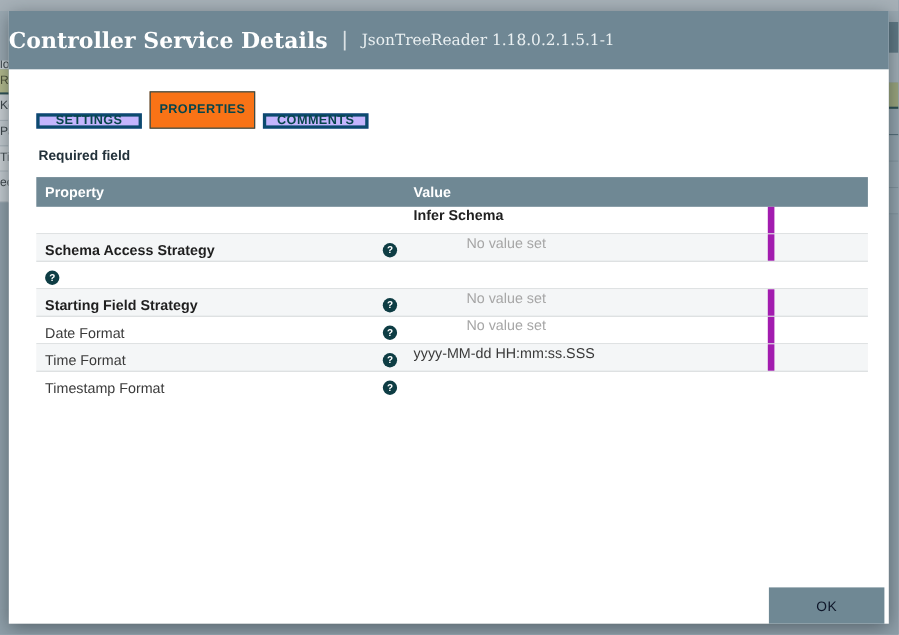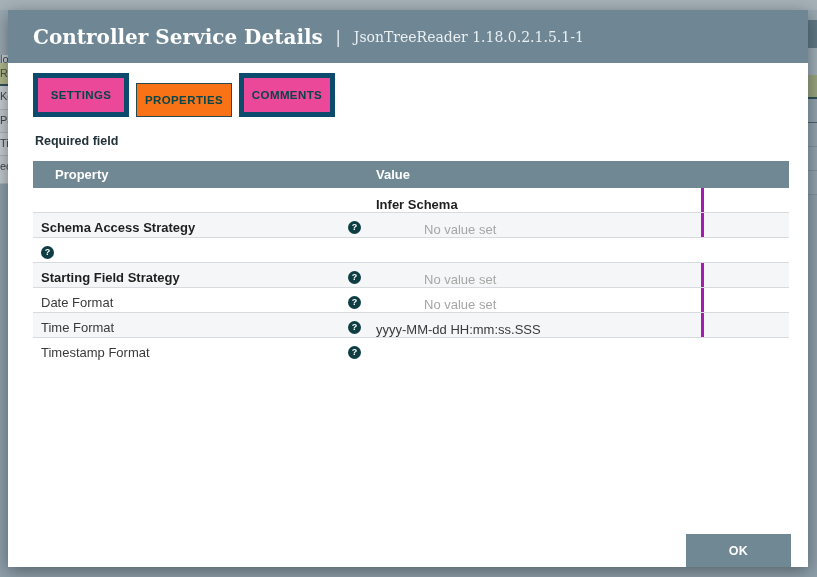--- a/index.html
+++ b/index.html
@@ -26,56 +26,56 @@
   .fr4{height:22px;background:#9aa47c;border-bottom:2px solid #2c4f55;}
   .fr5{height:23px;background:#93a3ad;border-bottom:1px solid #46626d;}
   .fr6{height:23px;background:#93a3ad;border-bottom:1px solid #7f919b;}
   .fr7{height:23px;background:#93a3ad;border-bottom:1px solid #7f919b;}
   .fr8{height:23px;background:#93a3ad;border-bottom:1px solid #7f919b;}
   .fr9{height:360px;background:#8f9fa9;}
 
   
   .dialog{position:absolute;left:8px;top:10px;width:800px;height:557px;background:#ffffff;
           box-shadow:0 4px 16px rgba(25,35,41,0.5);}
-  .dlg-header{height:53px;background:#6f8794;display:flex;align-items:center;padding-left:25px;}
+  .dlg-header{height:53px;background:#6f8794;display:flex;align-items:center;}
   .dlg-title{font-family:"DejaVu Serif",serif;font-weight:bold;font-size:20px;color:#ffffff;}
   .dlg-sep{margin:0 13px;color:rgba(255,255,255,0.75);font-size:19px;font-weight:normal;}
   .dlg-subtitle{font-family:"DejaVu Serif",serif;font-size:14px;color:#eaf0f2;}
 
   
   .tabbar{display:flex;align-items:flex-end;gap:7px;margin:20px 0 0 25px;height:34px;}
-  .tab{box-sizing:border-box;width:96px;height:44px;background:#ec4899;border:5px solid #0c4a6e;
+  .tab{box-sizing:border-box;width:96px;height:14px;background:#c4b5fd;border:3px solid #0c4a6e;
        color:#06454b;font-size:11.5px;font-weight:bold;letter-spacing:0.4px;
        display:flex;align-items:center;justify-content:center;cursor:pointer;}
   .tab.active{background:#f97316;border:1px solid #24494f;height:34px;}
 
   .required-label{margin:17px 0 0 27px;font-size:12.5px;font-weight:bold;color:#22313a;}
 
   
   .ptable{margin:13px 0 0 25px;width:756px;font-size:13px;}
   .thead{display:flex;background:#6f8894;color:#ffffff;font-weight:bold;height:27px;align-items:center;}
-  .th1{width:337px;padding-left:22px;box-sizing:border-box;}
+  .th1{width:337px;padding-left:8px;box-sizing:border-box;}
   .th2{width:334px;padding-left:6px;box-sizing:border-box;}
   .th3{flex:1;}
   .trow{display:flex;height:24px;align-items:stretch;border-bottom:1px solid #d7dbdd;color:#3a3a3a;}
   .trow:nth-child(even){background:#f4f6f7;}
   .tc1{width:337px;box-sizing:border-box;padding:0 8px;display:flex;align-items:center;
        justify-content:space-between;border-right:1px solid #dde1e3;margin-top:39px;}
-  .tc2{width:334px;box-sizing:border-box;padding-left:6px;display:flex;align-items:flex-end;
-       border-right:3px solid #a21caf;}
+  .tc2{width:334px;box-sizing:border-box;padding-left:6px;display:flex;align-items:flex-start;
+       border-right:6px solid #a21caf;}
   .tc3{flex:1;}
   .trow.req .plabel,.trow.req .vlabel{font-weight:bold;color:#1f1f1f;}
   .vlabel.unset{color:#a6a6a6;margin-left:48px;}
   .help-icon{width:13px;height:13px;border-radius:50%;background:#0e3d44;color:#ffffff;
              font-size:9px;font-weight:bold;display:flex;align-items:center;justify-content:center;
              flex:0 0 13px;cursor:pointer;}
 
   
-  .ok-button{position:absolute;right:17px;bottom:0;width:105px;height:33px;background:#6f8894;
-             color:#ffffff;font-size:12.5px;font-weight:bold;letter-spacing:0.5px;border:none;
+  .ok-button{position:absolute;right:4px;bottom:0;width:105px;height:33px;background:#6f8894;
+             color:#0f172a;font-size:12.5px;font-weight:normal;letter-spacing:0.5px;border:none;
              display:flex;align-items:center;justify-content:center;cursor:pointer;}
 </style>
 </head>
 <body>
 
 <div class="screen">
 
   <div class="top-strip"></div>
 
   <div class="frag-col left">

